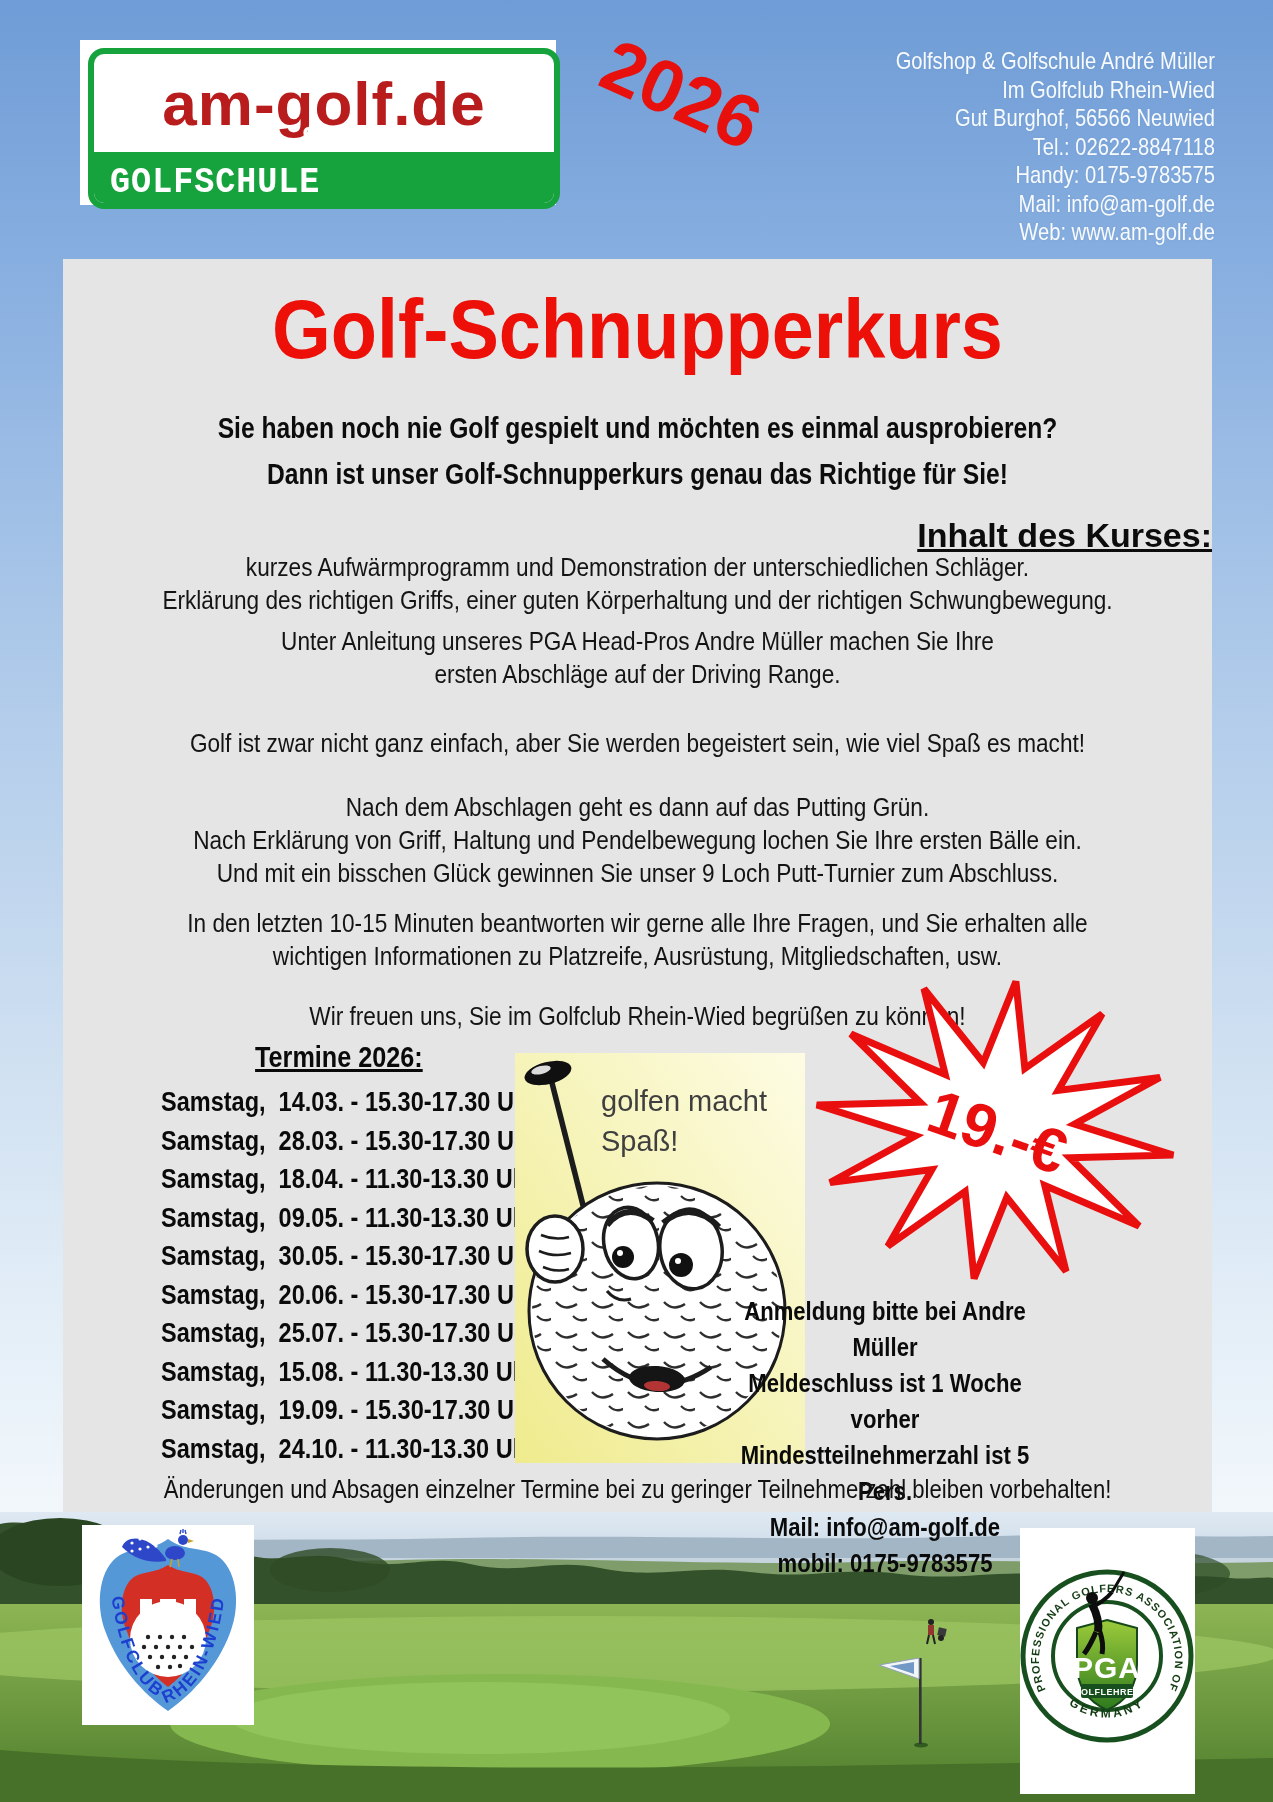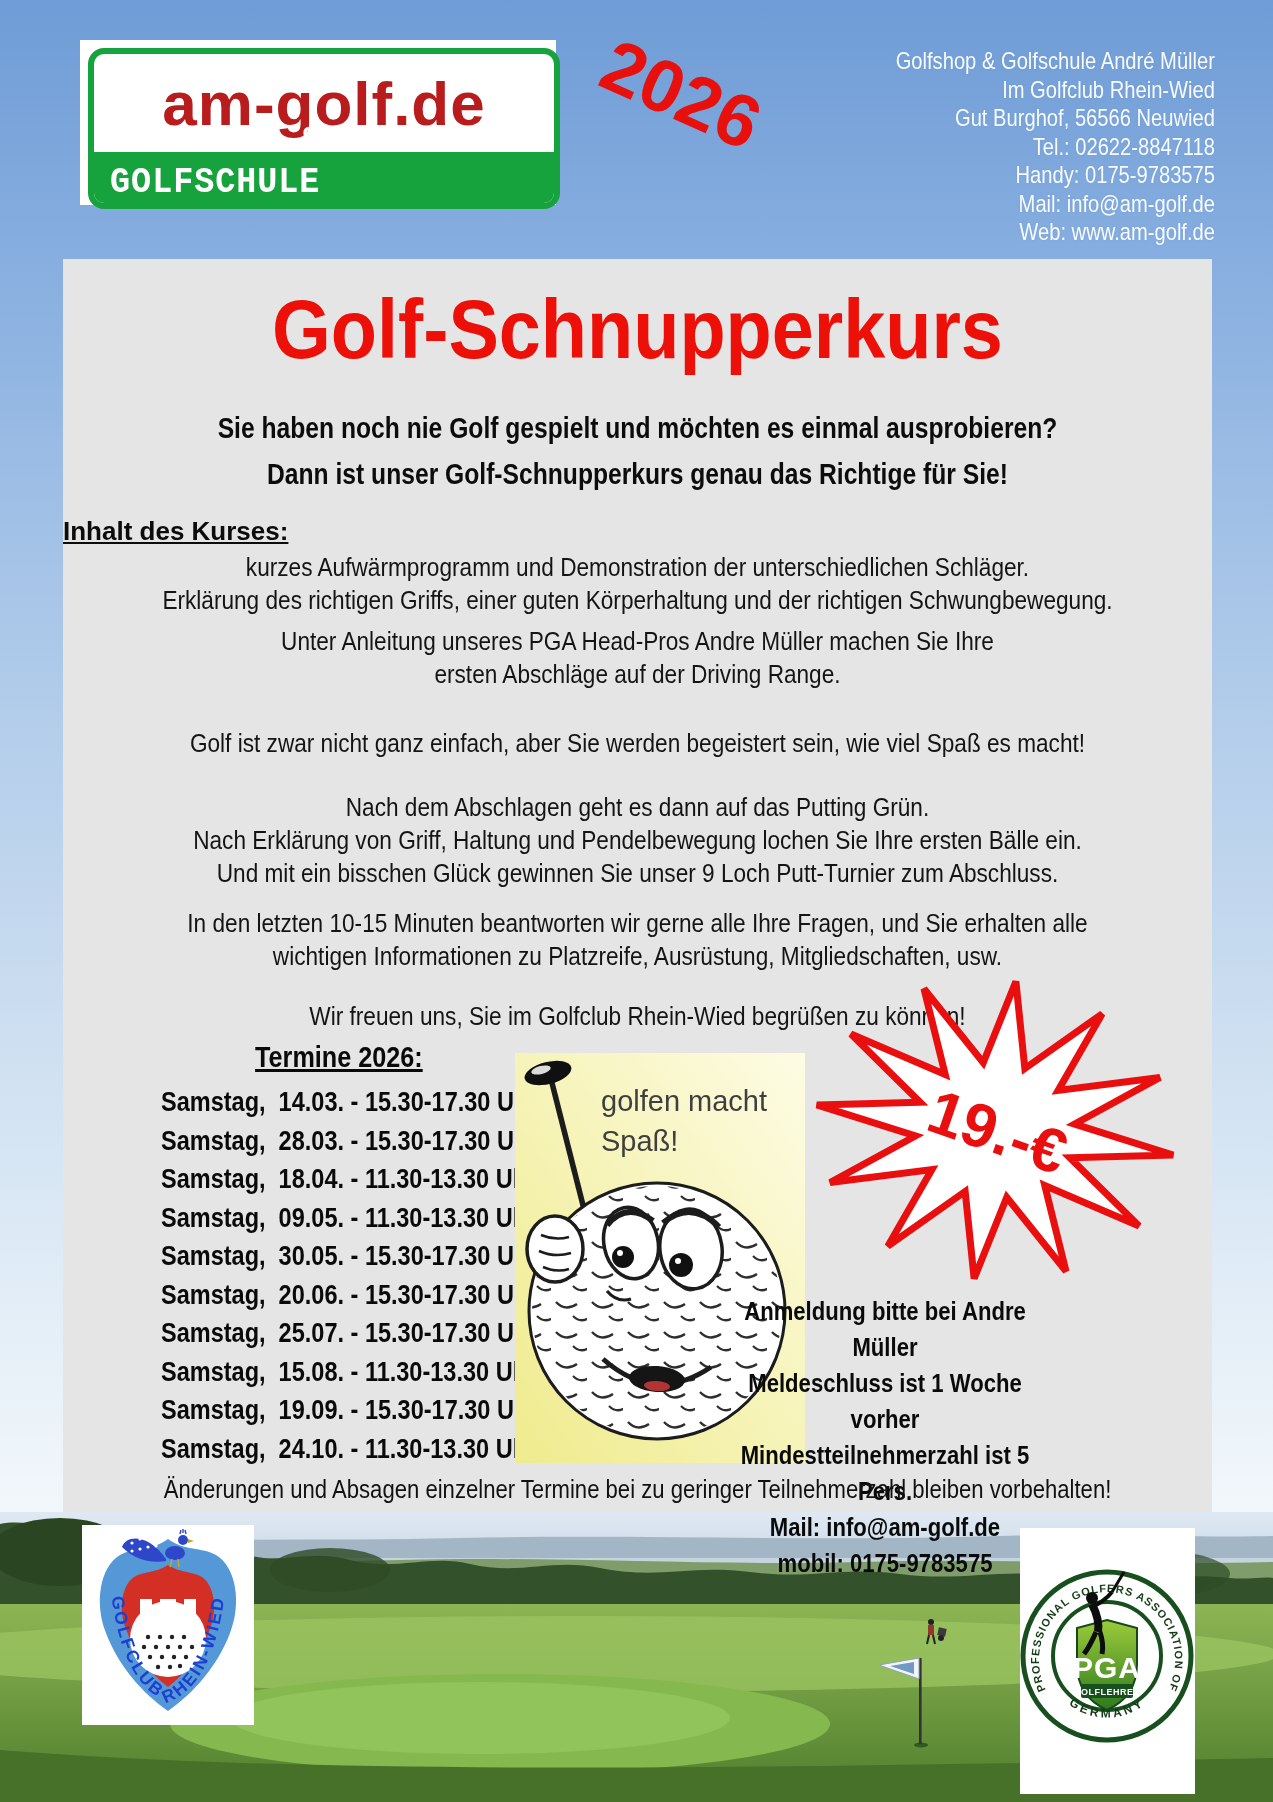--- a/index.html
+++ b/index.html
@@ -23,21 +23,21 @@
   .contact{position:absolute;top:47px;right:58px;width:430px;text-align:right;color:#f8fbfe;
            font-size:24px;line-height:28.5px;transform:scaleX(.84);transform-origin:100% 0;
            text-shadow:0 0 2px rgba(110,145,190,.35);}
 
   
   .sheet{position:absolute;left:63px;top:259px;width:1149px;height:1253px;background:#e5e5e5;}
   .title{position:absolute;top:28px;left:0;width:100%;margin:0;text-align:center;
          font-size:84px;line-height:1;font-weight:bold;color:#ec1009;transform:scaleX(.9);}
   .intro{position:absolute;top:146px;left:0;width:100%;text-align:center;font-size:29px;
          font-weight:bold;line-height:46px;color:#0c0c0c;transform:scaleX(.85);}
-  .inhalt{position:absolute;top:257px;left:0;width:100%;text-align:left;font-size:26px;
+  .inhalt{position:absolute;top:257px;left:0;width:100%;text-align:right;font-size:34px;
           font-weight:bold;text-decoration:underline;color:#0c0c0c;}
   .body-lines{position:absolute;top:292px;left:0;width:100%;text-align:center;font-size:26px;
               line-height:33px;color:#141414;transform:scaleX(.87);transform-origin:50% 0;}
   .mt8{margin-top:8px}.mt36{margin-top:36px}.mt31{margin-top:31px}.mt17{margin-top:17px}.mt27{margin-top:27px}
 
   .schedule{position:absolute;left:98px;top:781px;transform:scaleX(.84);transform-origin:0 0;
             color:#0a0a0a;white-space:nowrap;}
   .schedule-heading{font-size:30px;font-weight:bold;text-decoration:underline;margin:0 0 9px 112px;}
   .schedule-row{font-size:28px;font-weight:bold;line-height:38.5px;}
   .schedule-row .day{display:inline-block;width:140px;}

